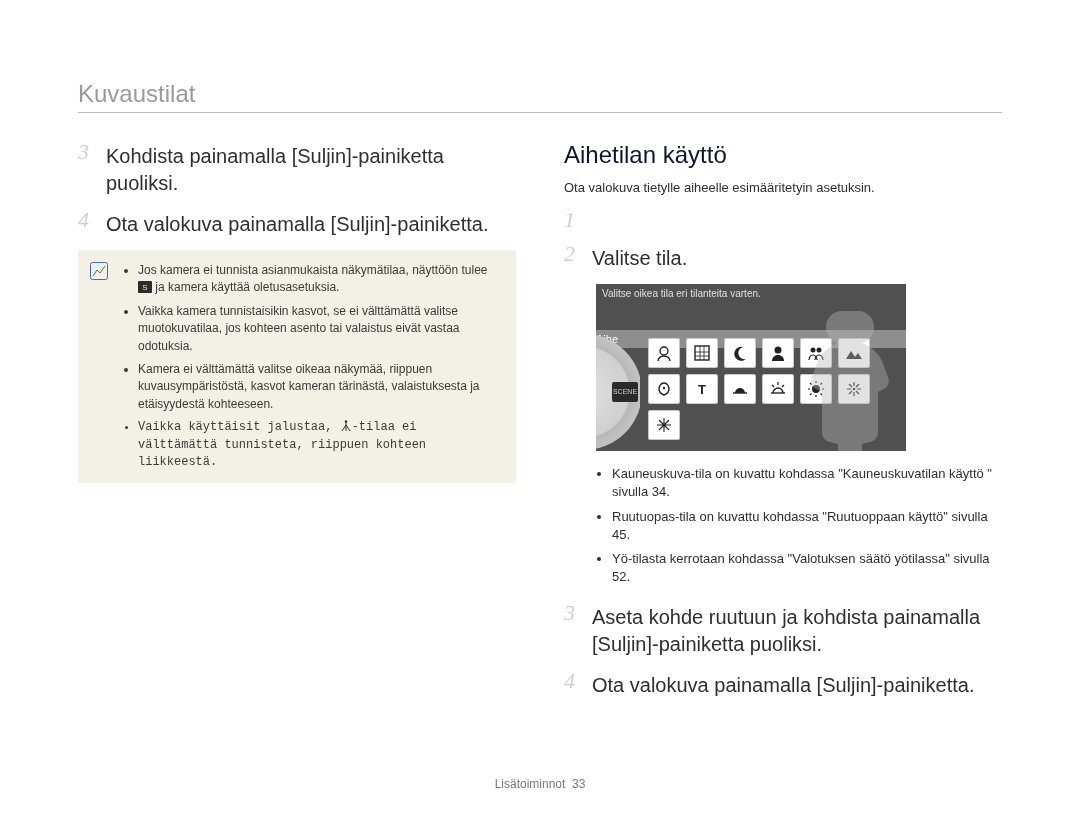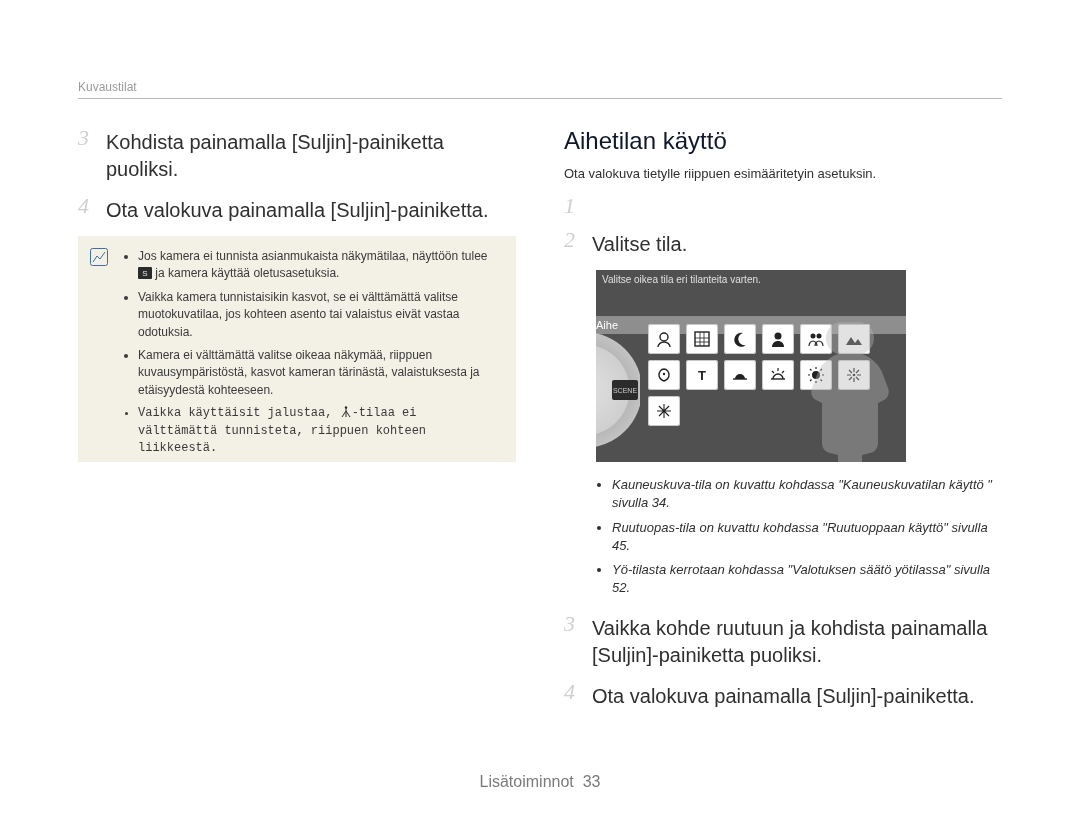--- a/index.html
+++ b/index.html
@@ -10,21 +10,21 @@
     color: #2f2f2f;
   }
   .page {
     width: 1080px;
     height: 815px;
     position: relative;
     box-sizing: border-box;
     padding: 80px 78px 40px 78px;
   }
   .header-title {
-    font-size: 12px;
+    font-size: 24px;
     color: #9a9a9a;
     padding-bottom: 4px;
     border-bottom: 1px solid #bbb;
     margin-bottom: 28px;
   }
   .cols {
     display: flex;
     gap: 48px;
   }
   .col {
@@ -64,21 +64,21 @@
   .inline-icon {
     display: inline-flex;
     align-items: center;
     justify-content: center;
     vertical-align: -2px;
   }
   .inline-icon svg { display: block; }
 
   .notebox {
     background: #f3f0e6;
-    padding: 12px 16px 5px 46px;
+    padding: 12px 16px 12px 46px;
     font-size: 12px;
     line-height: 1.45;
     color: #3a3a3a;
     position: relative;
     margin-top: 10px;
   }
   .notebox .note-icon {
     position: absolute;
     left: 12px;
     top: 12px;
@@ -88,21 +88,21 @@
     padding-left: 14px;
   }
   .notebox ul li { margin-bottom: 6px; }
   .notebox ul li:last-child { margin-bottom: 0; font-family: Liberation Mono, monospace; }
   .note-first-line { display: inline; }
 
   
   .preview {
     background: #515050;
     width: 310px;
-    height: 192px;
+    height: 167px;
     margin: 4px 0 14px 32px;
     position: relative;
     overflow: hidden;
   }
   .preview .topbar {
     position: absolute;
     top: 4px; left: 6px; right: 6px;
     display: flex;
     justify-content: flex-start;
     gap: 4px;
@@ -182,28 +182,28 @@
     opacity: 0.4;
     pointer-events: none;
   }
 
   .subnotes {
     font-size: 13px;
     line-height: 1.4;
     margin: 0 0 16px 32px;
     padding-left: 16px;
   }
-  .subnotes li { margin-bottom: 6px; font-style: italic; }
+  .subnotes li { margin-bottom: 6px; }
 
   .footer {
     position: absolute;
     bottom: 24px;
     left: 0; right: 0;
     text-align: center;
-    font-size: 16px;
+    font-size: 12px;
     color: #7a7a7a;
   }
 </style>
 </head>
 <body>
 
 <div class="page">
 
   <div class="header-title">Kuvaustilat</div>
 
@@ -248,21 +248,21 @@
               </span><span>-tilaa ei välttämättä tunnisteta, riippuen kohteen liikkeestä.</span>
           </li>
         </ul>
       </div>
 
     </div>
 
     <div class="col">
 
       <h2 class="section-title">Aihetilan käyttö</h2>
-      <div class="intro">Ota valokuva tietylle riippuen esimääritetyin asetuksin.</div>
+      <div class="intro">Ota valokuva tietylle aiheelle esimääritetyin asetuksin.</div>
 
       <div class="step">
         <div class="step-num">1</div>
       </div>
 
       <div class="step">
         <div class="step-num">2</div>
         <div class="step-text">Valitse tila.</div>
       </div>
 
@@ -371,21 +371,21 @@
       </div>
 
       <ul class="subnotes">
         <li>Kauneuskuva-tila on kuvattu kohdassa "Kauneuskuvatilan käyttö " sivulla 34.</li>
         <li>Ruutuopas-tila on kuvattu kohdassa "Ruutuoppaan käyttö" sivulla 45.</li>
         <li>Yö-tilasta kerrotaan kohdassa "Valotuksen säätö yötilassa" sivulla 52.</li>
       </ul>
 
       <div class="step">
         <div class="step-num">3</div>
-        <div class="step-text">Vaikka kohde ruutuun ja kohdista painamalla [Suljin]-painiketta puoliksi.</div>
+        <div class="step-text">Aseta kohde ruutuun ja kohdista painamalla [Suljin]-painiketta puoliksi.</div>
       </div>
 
       <div class="step">
         <div class="step-num">4</div>
         <div class="step-text">Ota valokuva painamalla [Suljin]-painiketta.</div>
       </div>
 
     </div>
   </div>
 

